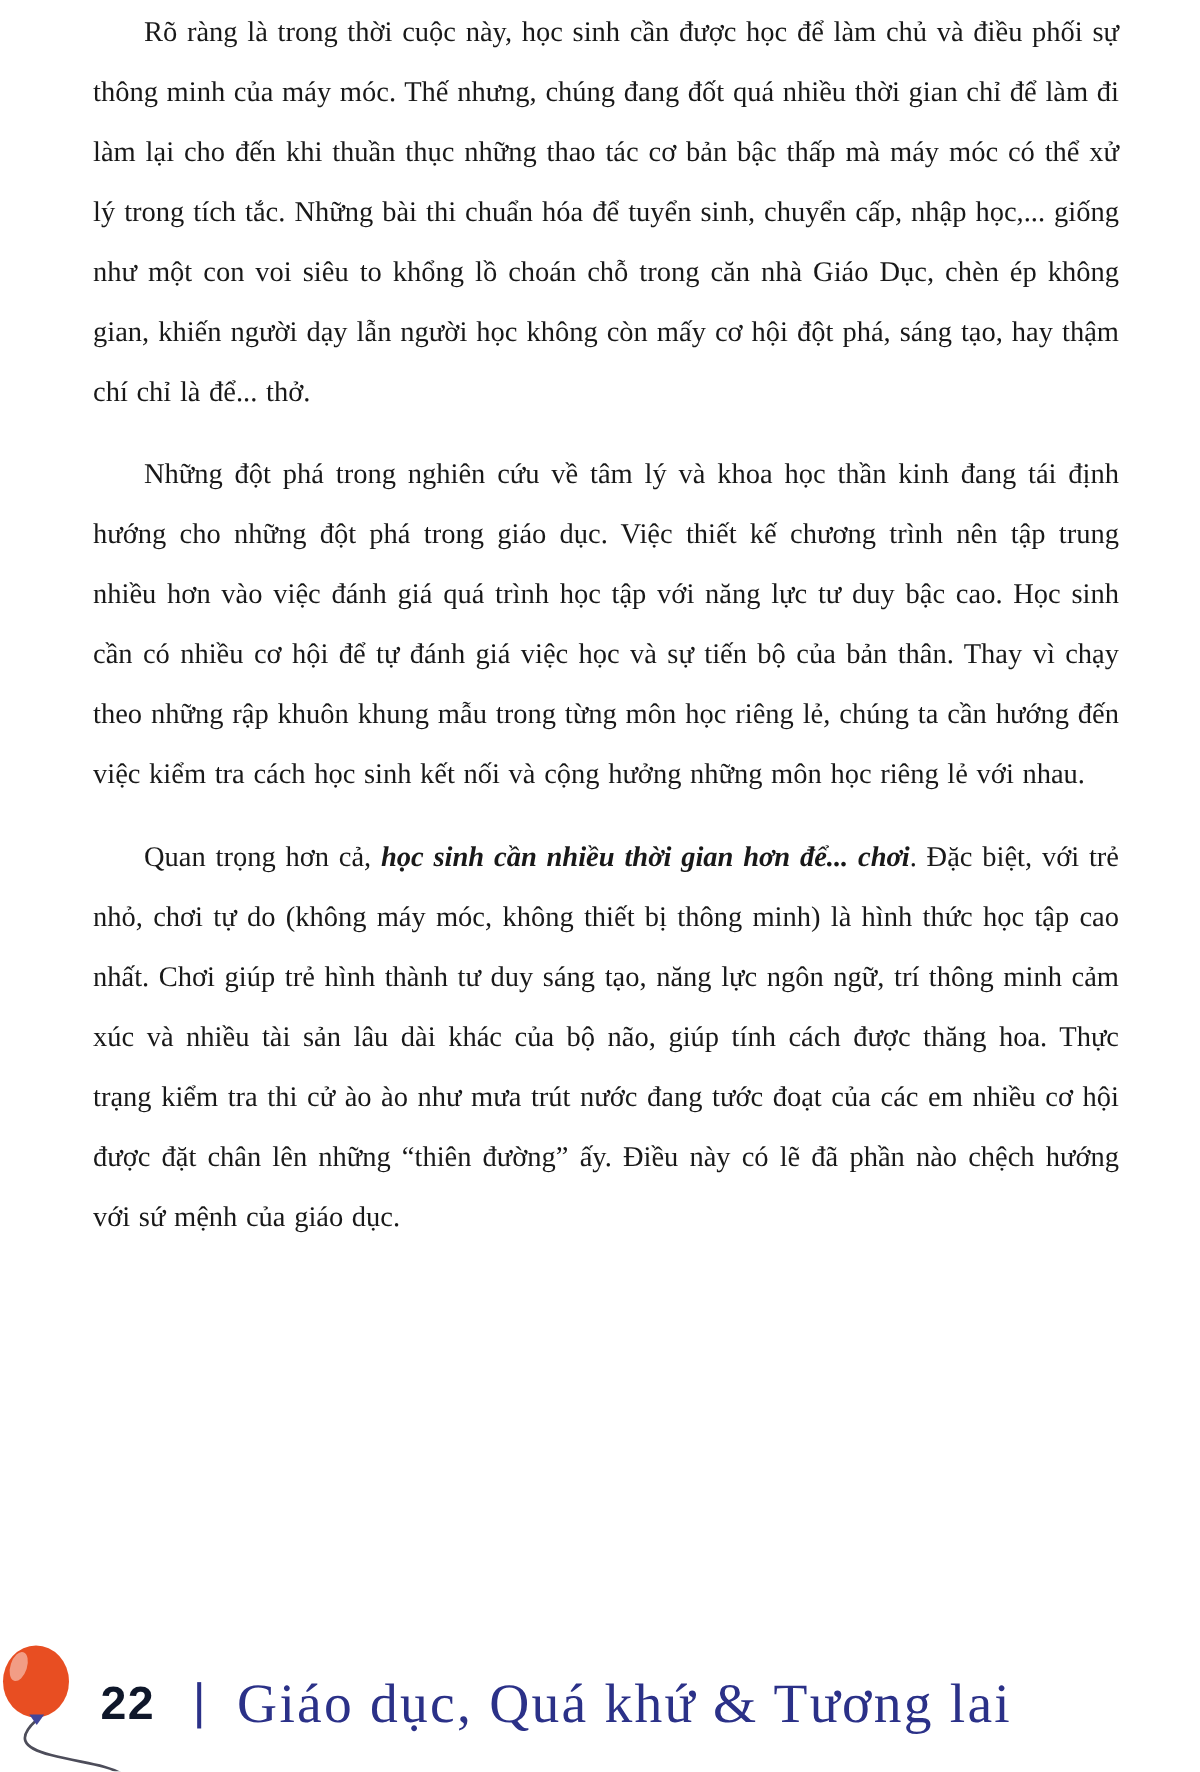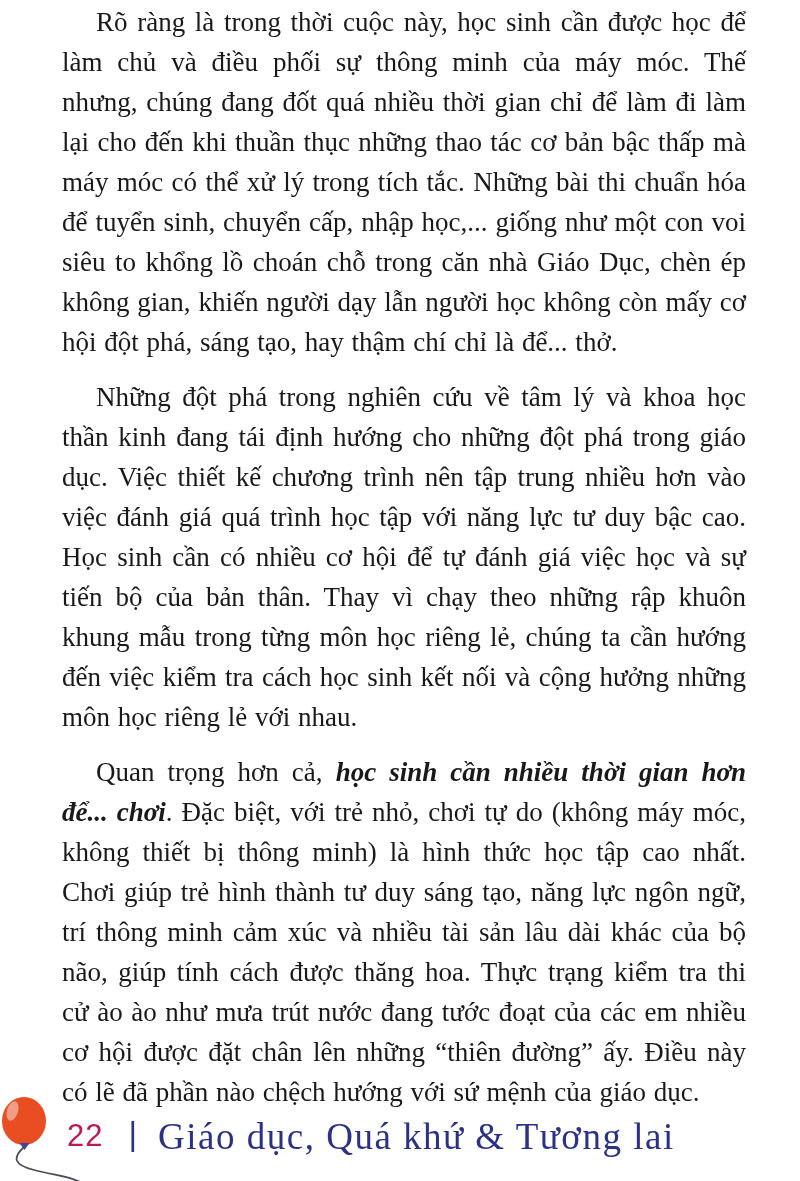--- a/index.html
+++ b/index.html
@@ -7,42 +7,42 @@
     width: 800px; height: 1181px;
     position: relative; overflow: hidden;
     background: #ffffff;
     font-family: "Liberation Serif", serif;
   }
   .text-block {
     position: absolute;
     left: 62px; top: 2px; width: 684px;
   }
   .para {
-    font-size: 27px;
+    font-size: 19px;
     line-height: 40px;
     color: #191919;
     text-align: justify;
     text-indent: 34px;
     margin: 0 0 15px 0;
     word-spacing: 1px;
   }
   .para .em { font-weight: bold; font-style: italic; }
 
   .footer {
     position: absolute; left: 0; top: 1081px;
     width: 800px; height: 100px;
   }
   .balloon { position: absolute; left: 0; top: 0; }
   .footer-row {
     position: absolute; left: 67px; top: 34px; height: 42px;
     display: flex; align-items: center;
   }
   .page-number {
     font-family: "Liberation Sans", sans-serif;
-    font-weight: normal; font-size: 31px; color: #be185d;
+    font-weight: bold; font-size: 31px; color: #0f172a;
     letter-spacing: 1px;
   }
   .separator {
     font-family: "Liberation Sans", sans-serif;
     font-weight: 300; font-size: 33px;
     margin: 0 21px 4px 25px;
   }
   .book-title {
     font-family: "Liberation Serif", serif;
     font-size: 37px; letter-spacing: 1.5px;

